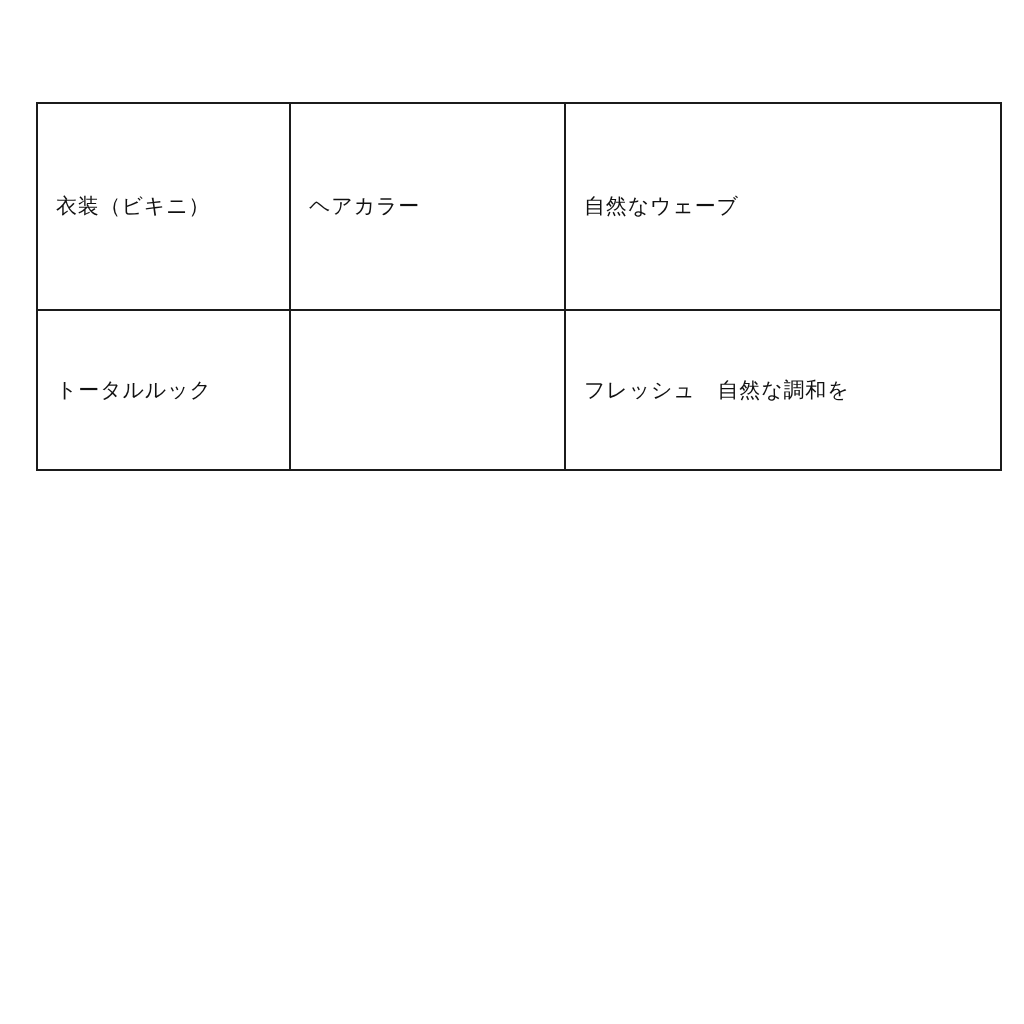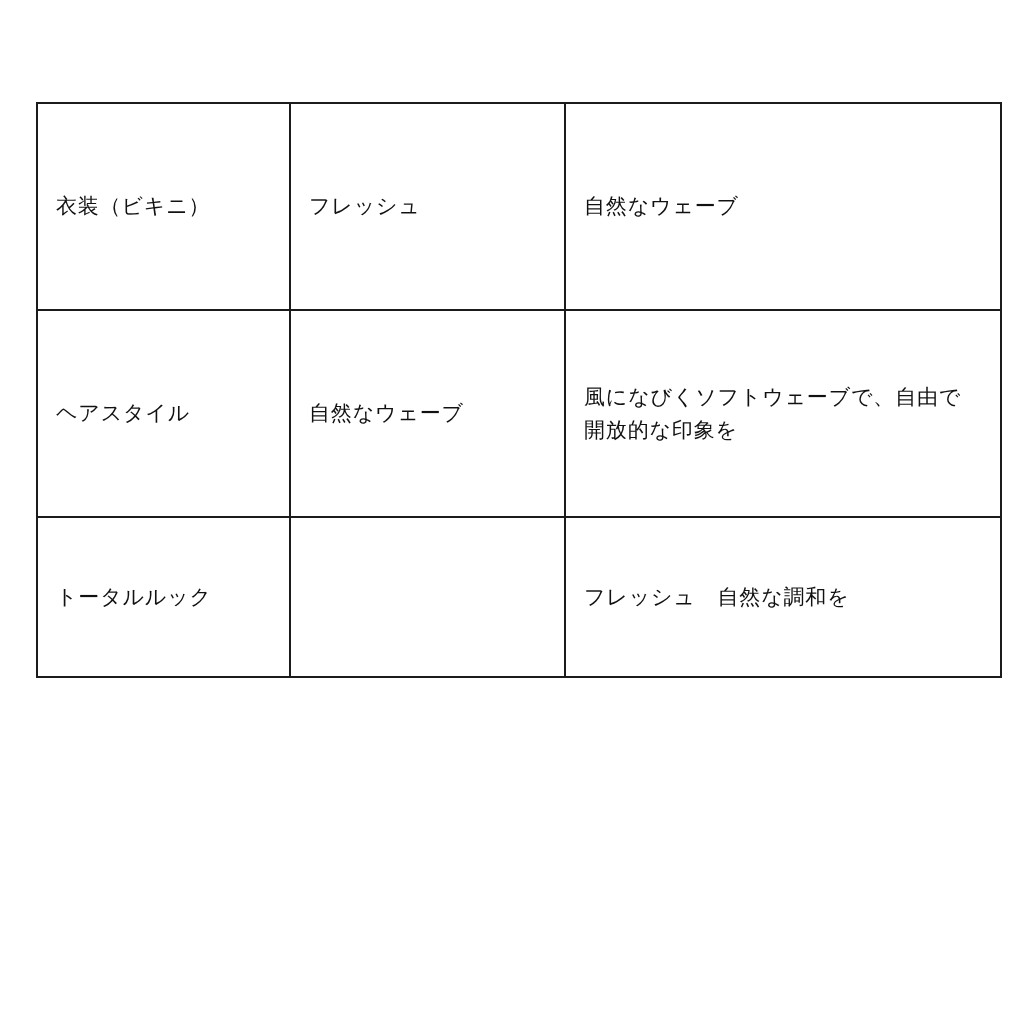--- a/index.html
+++ b/index.html
@@ -73,35 +73,24 @@
         <col class="c1">
         <col class="c2">
         <col class="c3">
       </colgroup>
       <tbody>
         <tr class="r1">
           <td>
             <span class="cell-text">衣装（ビキニ）</span>
           </td>
           <td>
-            <span class="cell-text">フレッシュ</span>
+            <span class="cell-text">ヘアカラー</span>
           </td>
           <td>
             <span class="cell-text">自然なウェーブ</span>
-          </td>
-        </tr>
-        <tr class="r2">
-          <td>
-            <span class="cell-text">ヘアスタイル</span>
-          </td>
-          <td>
-            <span class="cell-text">自然なウェーブ</span>
-          </td>
-          <td>
-            <span class="cell-text">風になびくソフトウェーブで、自由で開放的な印象を</span>
           </td>
         </tr>
         <tr class="r4">
           <td>
             <span class="cell-text">トータルルック</span>
           </td>
           <td>
             <span class="empty-cell"></span>
           </td>
           <td>

